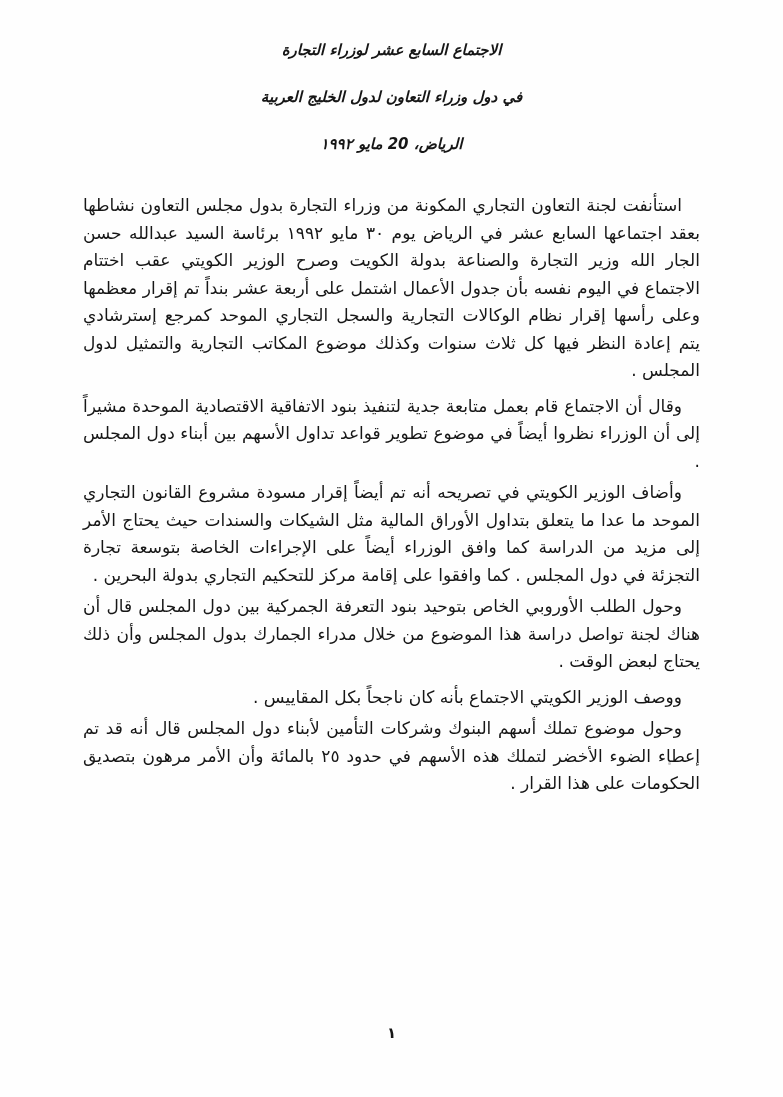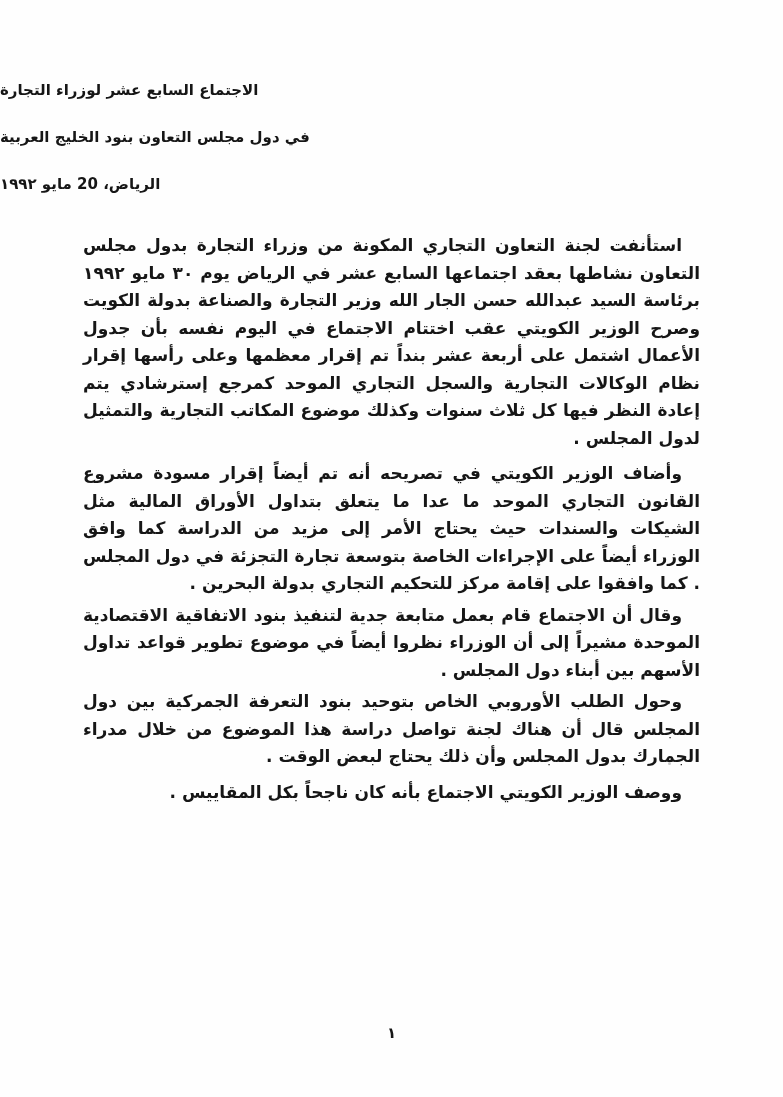--- a/index.html
+++ b/index.html
@@ -12,43 +12,43 @@
     width: 783px;
     height: 1097px;
     margin: 0 auto;
     background: #fefefe;
     overflow: hidden;
     direction: rtl;
     font-family: "DejaVu Sans", sans-serif;
     color: #161616;
   }
   .title-block {
-    padding-top: 80px;
-    text-align: left;
+    padding-top: 40px;
+    text-align: center;
+    font-style: italic;
   }
   .title-line {
     font-size: 15px;
     font-weight: bold;
     line-height: 20px;
     margin-bottom: 27px;
     letter-spacing: 0.5px;
   }
   .body-text {
     width: 617px;
     margin: 0 auto;
     margin-top: 38px;
     text-align: justify;
     text-align-last: right;
     font-size: 17px;
     line-height: 27.5px;
   }
   .para {
     margin: 4px 0 4px 0;
     text-indent: 18px;
-    font-weight: bold;
   }
   .para.gap-after {
     margin-bottom: 8px;
   }
   .page-number {
     position: absolute;
     top: 1024px;
     left: 0;
     width: 100%;
     text-align: center;
@@ -66,29 +66,30 @@
     opacity: 0.55;
   }
 </style>
 </head>
 <body>
 
 <div class="page">
 
   <header class="title-block">
     <div class="title-line">الاجتماع السابع عشر لوزراء التجارة</div>
-    <div class="title-line">في دول مجلس التعاون بنود الخليج العربية</div>
+    <div class="title-line">في دول وزراء التعاون لدول الخليج العربية</div>
     <div class="title-line">الرياض، 20 مايو ١٩٩٢</div>
   </header>
 
   <main class="body-text">
     <p class="para gap-after">استأنفت لجنة التعاون التجاري المكونة من وزراء التجارة بدول مجلس التعاون نشاطها بعقد اجتماعها السابع عشر في الرياض يوم ٣٠ مايو ١٩٩٢ برئاسة السيد عبدالله حسن الجار الله وزير التجارة والصناعة بدولة الكويت وصرح الوزير الكويتي عقب اختتام الاجتماع في اليوم نفسه بأن جدول الأعمال اشتمل على أربعة عشر بنداً تم إقرار معظمها وعلى رأسها إقرار نظام الوكالات التجارية والسجل التجاري الموحد كمرجع إسترشادي يتم إعادة النظر فيها كل ثلاث سنوات وكذلك موضوع المكاتب التجارية والتمثيل لدول المجلس .</p>
+    <p class="para">وقال أن الاجتماع قام بعمل متابعة جدية لتنفيذ بنود الاتفاقية الاقتصادية الموحدة مشيراً إلى أن الوزراء نظروا أيضاً في موضوع تطوير قواعد تداول الأسهم بين أبناء دول المجلس .</p>
     <p class="para">وأضاف الوزير الكويتي في تصريحه أنه تم أيضاً إقرار مسودة مشروع القانون التجاري الموحد ما عدا ما يتعلق بتداول الأوراق المالية مثل الشيكات والسندات حيث يحتاج الأمر إلى مزيد من الدراسة كما وافق الوزراء أيضاً على الإجراءات الخاصة بتوسعة تجارة التجزئة في دول المجلس . كما وافقوا على إقامة مركز للتحكيم التجاري بدولة البحرين .</p>
-    <p class="para">وقال أن الاجتماع قام بعمل متابعة جدية لتنفيذ بنود الاتفاقية الاقتصادية الموحدة مشيراً إلى أن الوزراء نظروا أيضاً في موضوع تطوير قواعد تداول الأسهم بين أبناء دول المجلس .</p>
     <p class="para gap-after">وحول الطلب الأوروبي الخاص بتوحيد بنود التعرفة الجمركية بين دول المجلس قال أن هناك لجنة تواصل دراسة هذا الموضوع من خلال مدراء الجمارك بدول المجلس وأن ذلك يحتاج لبعض الوقت .</p>
     <p class="para">ووصف الوزير الكويتي الاجتماع بأنه كان ناجحاً بكل المقاييس .</p>
+    <p class="para">وحول موضوع تملك أسهم البنوك وشركات التأمين لأبناء دول المجلس قال أنه قد تم إعطاء الضوء الأخضر لتملك هذه الأسهم في حدود ٢٥ بالمائة وأن الأمر مرهون بتصديق الحكومات على هذا القرار .</p>
   </main>
 
   <div class="speck"></div>
 
   <footer class="page-number">١</footer>
 
 </div>
 
 </body></html>

